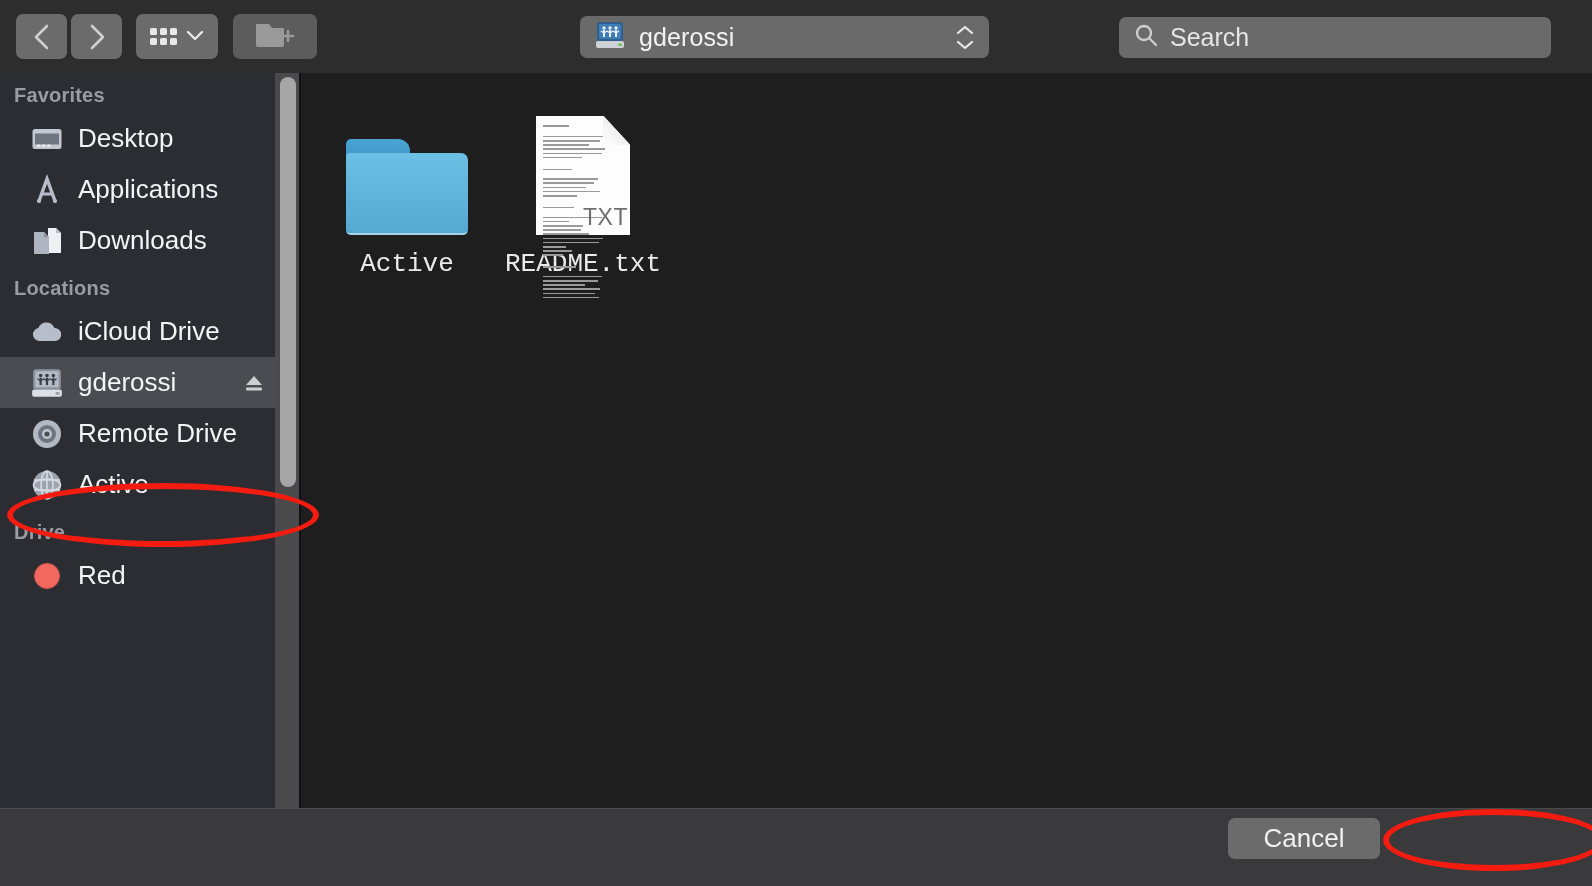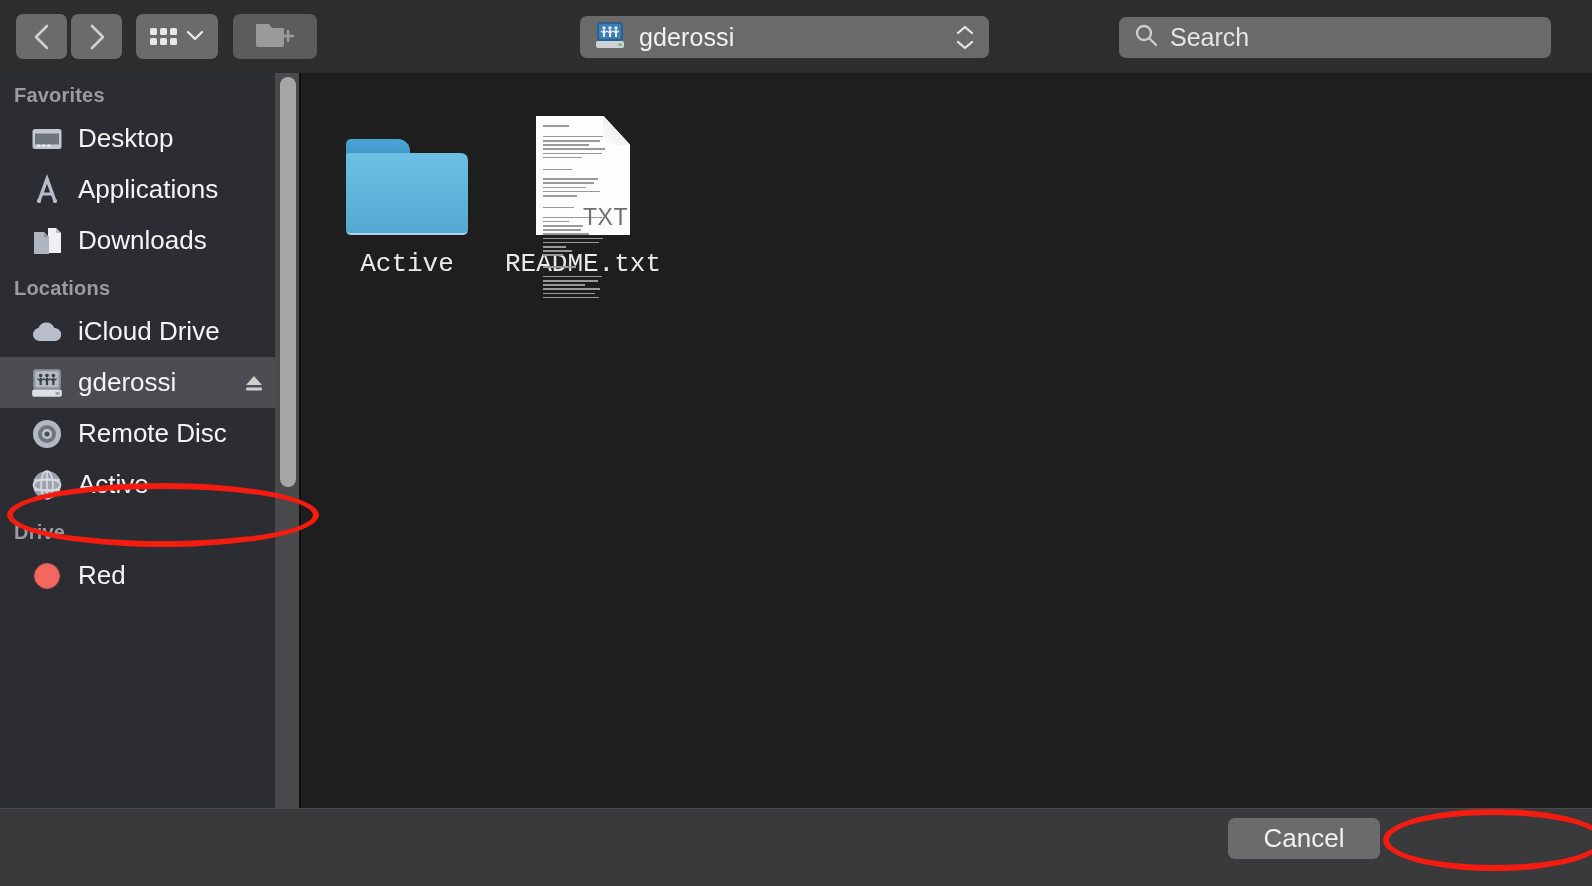--- a/index.html
+++ b/index.html
@@ -319,21 +319,21 @@
 
     <div class="sb-row">
       <span class="sb-ico">
         <svg width="34" height="34" viewBox="0 0 34 34">
           <circle cx="17" cy="17" r="14" fill="#b3b9c3"></circle>
           <circle cx="17" cy="17" r="9" fill="#6f757f"></circle>
           <circle cx="17" cy="17" r="5" fill="#c2c7d0"></circle>
           <circle cx="17" cy="17" r="2.6" fill="#4a4f57"></circle>
         </svg>
       </span>
-      <span class="sb-label">Remote Disc</span>
+      <span class="sb-label">Remote Drive</span>
     </div>
 
 
     <div class="sb-row">
       <span class="sb-ico">
         <svg width="34" height="34" viewBox="0 0 34 34">
           <circle cx="17" cy="17" r="14" fill="#9ea4af"></circle>
           <g fill="none" stroke="#d8dce2" stroke-width="1.6">
             <ellipse cx="17" cy="17" rx="6" ry="14"></ellipse>
             <ellipse cx="17" cy="17" rx="13.5" ry="6"></ellipse>

